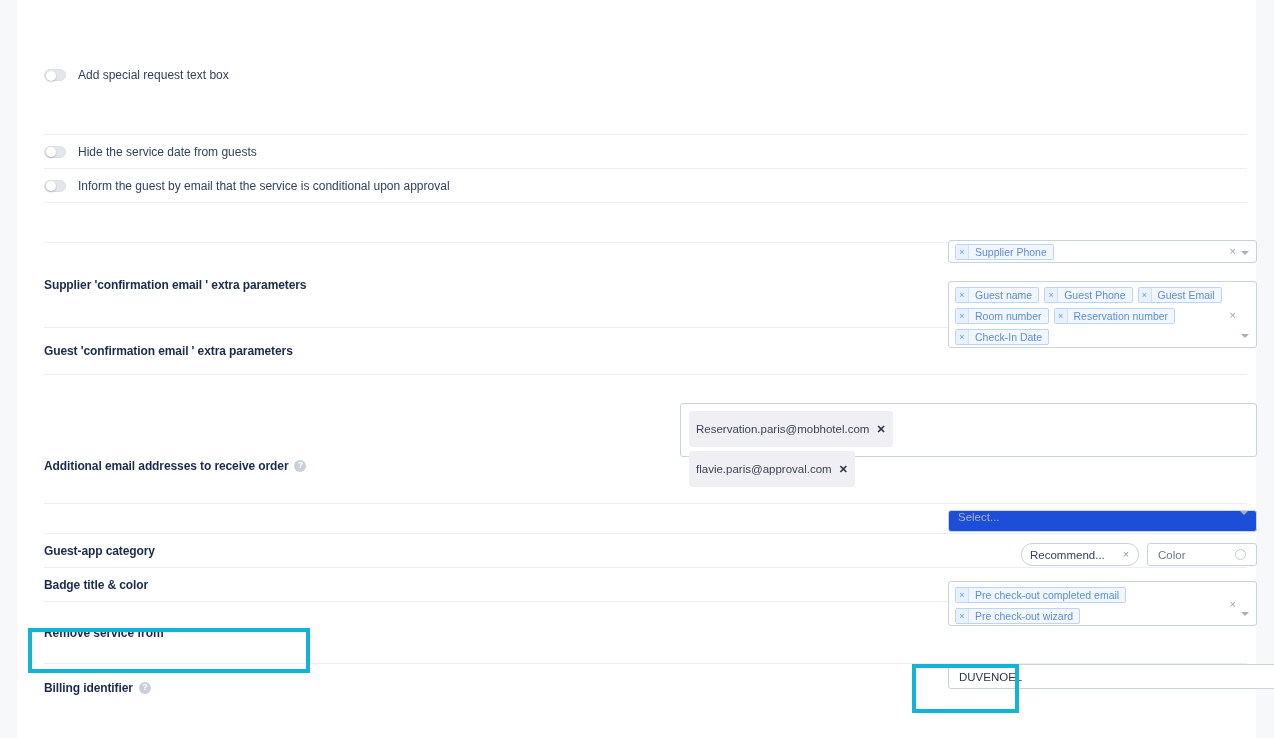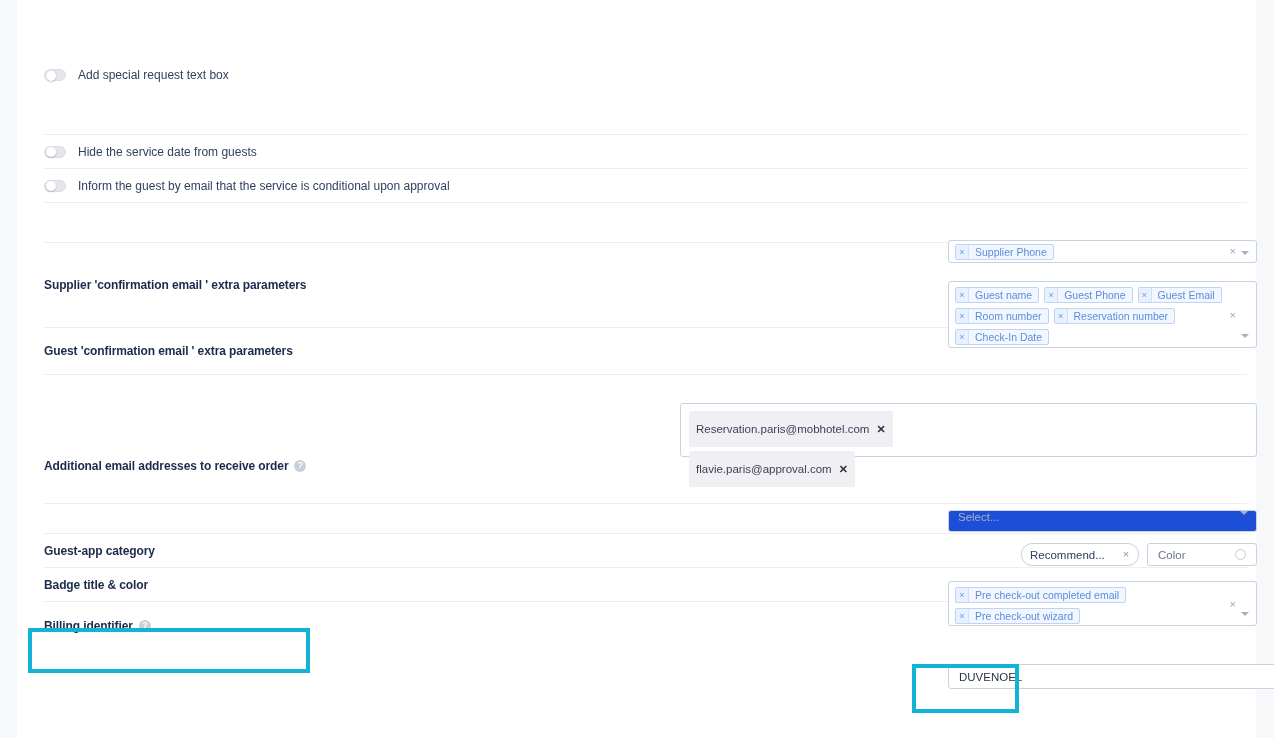--- a/index.html
+++ b/index.html
@@ -374,20 +374,23 @@
       <div class="row" style="height:30px;"></div>
 
       <div class="row" style="height:34px;">
         <span class="label">Guest-app category</span>
       </div>
 
       <div class="row" style="height:34px;">
         <span class="label">Badge title &amp; color</span>
       </div>
 
+      <div class="row" style="height:62px;">
+        <span class="label">Remove service from</span>
+      </div>
 
 
       <div class="row" style="height:48px;">
         <span class="label">
           <span>Billing identifier</span>
           <span class="help-icon">?</span>
         </span>
       </div>
 
     </div>

